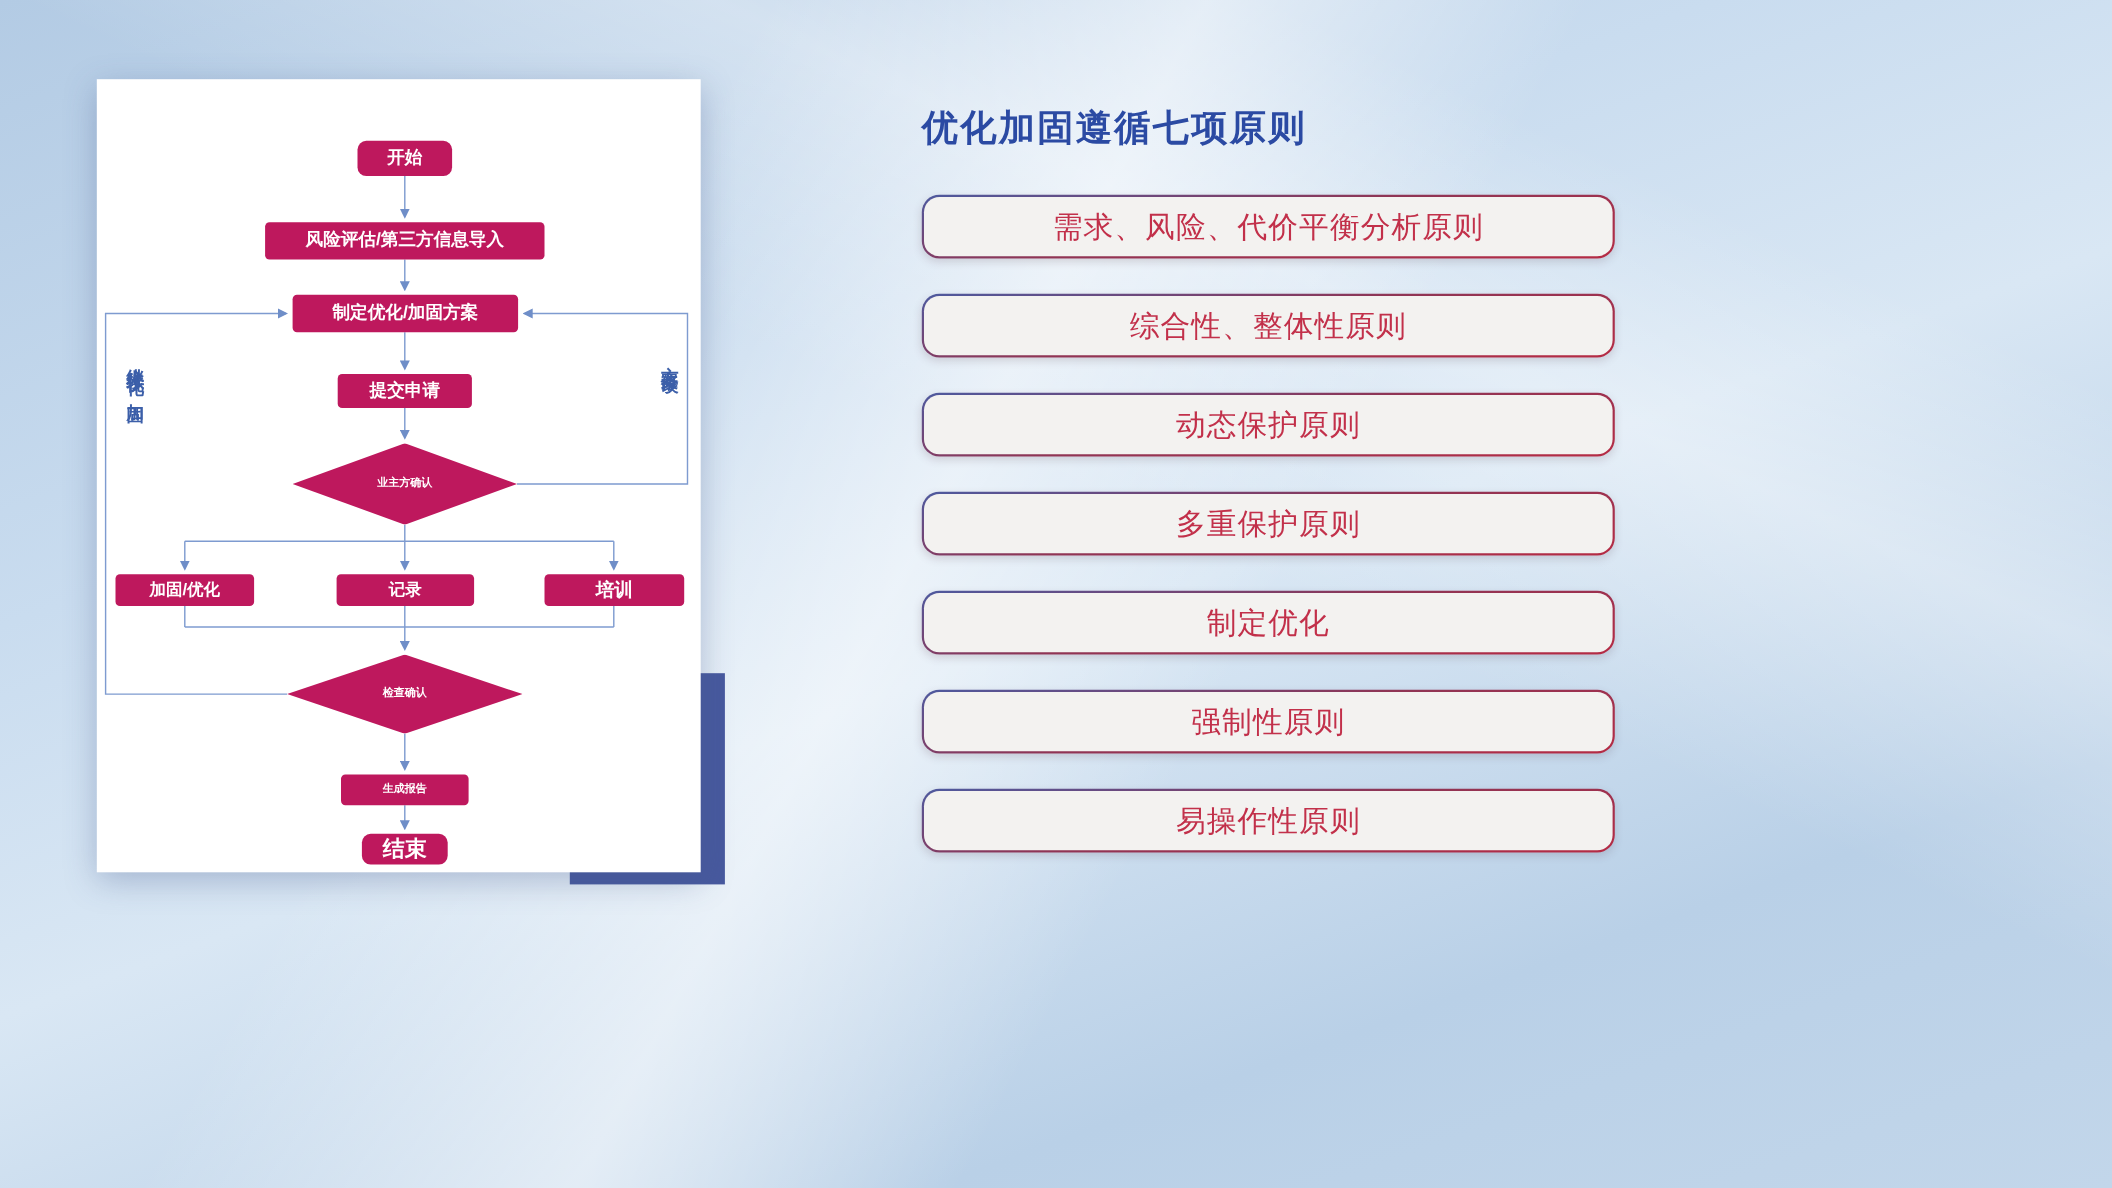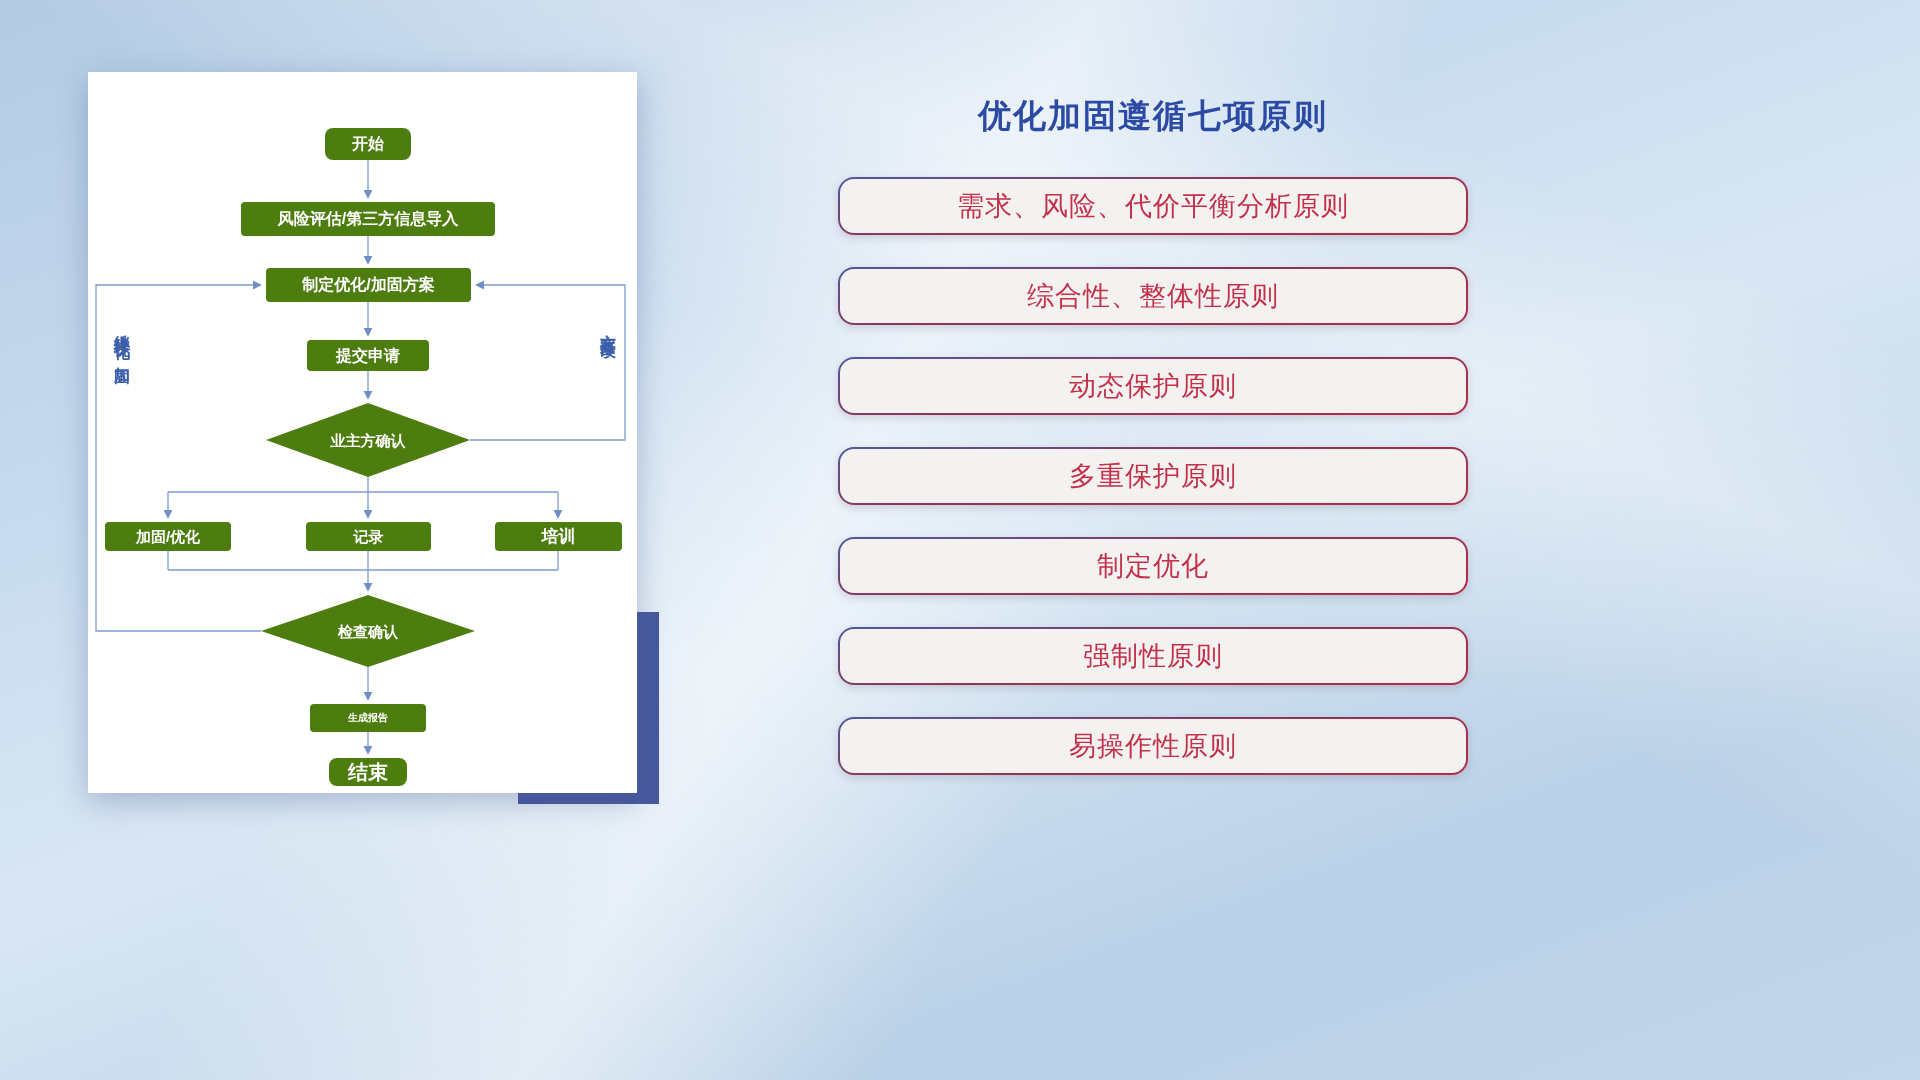--- a/index.html
+++ b/index.html
@@ -45,21 +45,21 @@
     position: absolute;
     left: 0;
     top: 0;
     width: 549px;
     height: 721px;
   }
 
   .node {
     position: absolute;
     box-sizing: border-box;
-    background: #4d7c0f;
+    background: #be185d;
     color: #ffffff;
     display: flex;
     align-items: center;
     justify-content: center;
     font-weight: bold;
     font-size: 16px;
     line-height: 1;
     white-space: nowrap;
   }
 
@@ -67,21 +67,21 @@
   .terminal  { border-radius: 8px; }
 
   .n-start   { left: 237px; top: 56px;  width: 86px;  height: 32px; }
   .n-risk    { left: 153px; top: 130px; width: 254px; height: 34px; }
   .n-plan    { left: 178px; top: 196px; width: 205px; height: 34px; }
   .n-submit  { left: 219px; top: 268px; width: 122px; height: 31px; }
 
   .diamond {
     clip-path: polygon(50% 0, 100% 50%, 50% 100%, 0 50%);
     border-radius: 0;
-    font-size: 15px;
+    font-size: 10px;
   }
   .n-owner   { left: 178px; top: 331px; width: 204px; height: 74px; }
   .n-check   { left: 173px; top: 523px; width: 214px; height: 72px; }
 
   .n-reinforce { left: 17px;  top: 450px; width: 126px; height: 29px; font-size: 15px; }
   .n-record    { left: 218px; top: 450px; width: 125px; height: 29px; font-size: 15px; }
   .n-training  { left: 407px; top: 450px; width: 127px; height: 29px; font-size: 17px; }
 
   .n-report  { left: 222px; top: 632px; width: 116px; height: 28px; font-size: 10px; }
   .n-end     { left: 241px; top: 686px; width: 78px;  height: 28px; font-size: 20px; }
@@ -105,21 +105,20 @@
     position: absolute;
     left: 838px;
     top: 0;
     width: 630px;
     display: flex;
     flex-direction: column;
   }
 
   .panel-title {
     margin: 94px 0 38px 0;
-    text-align: center;
     font-size: 33px;
     font-weight: bold;
     color: #2b4aa3;
     letter-spacing: 2px;
   }
 
   .pill {
     height: 58px;
     margin-bottom: 32px;
     border-radius: 16px;

